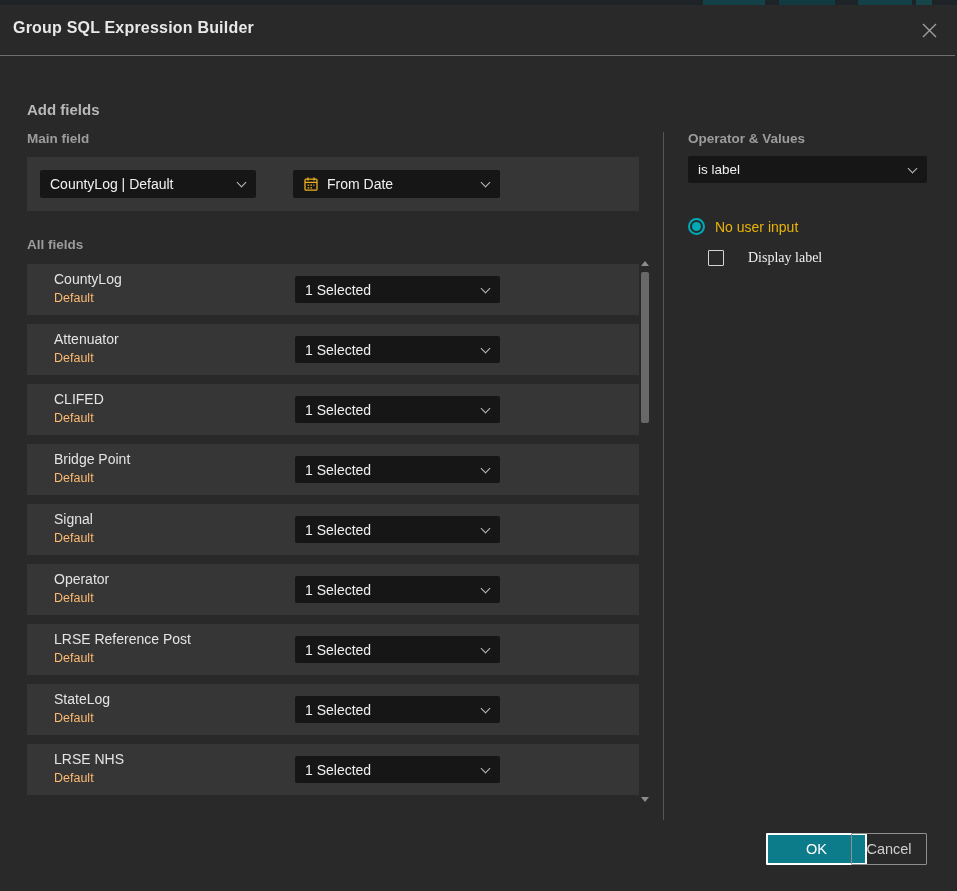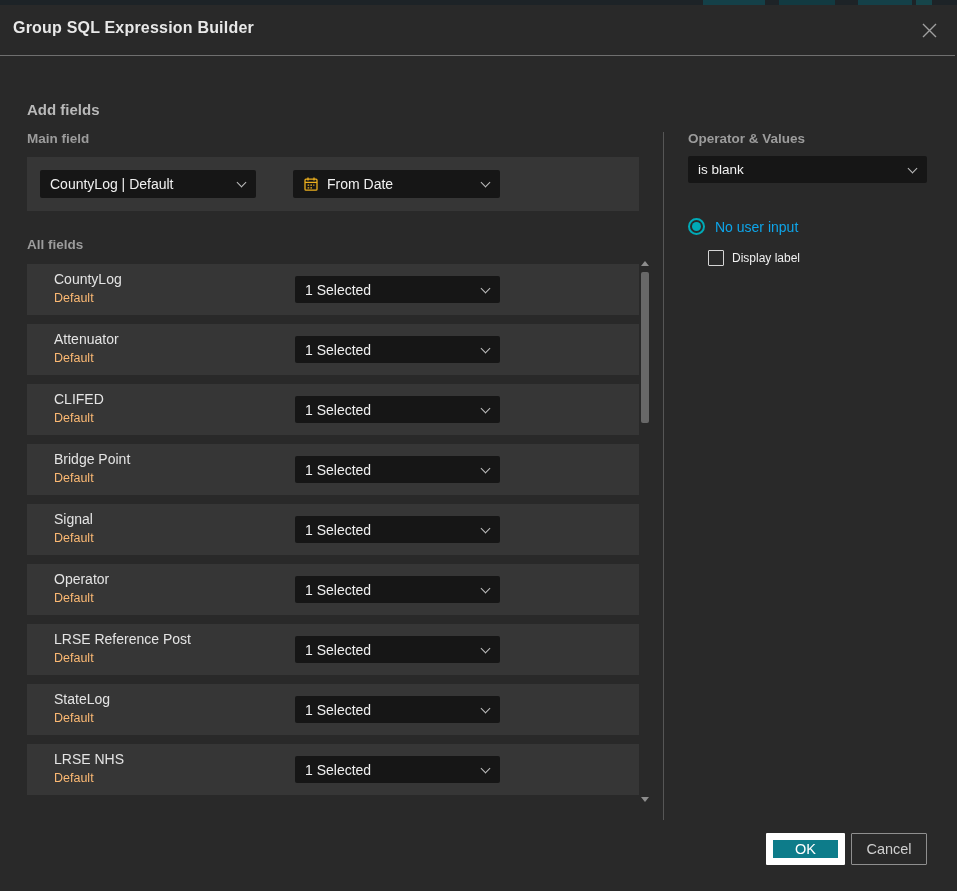--- a/index.html
+++ b/index.html
@@ -58,29 +58,29 @@
   .sb-down { position:absolute; left:1px; bottom:2px; width:0; height:0;
            border-left:4px solid transparent; border-right:4px solid transparent; border-top:5px solid #8d8d8d; }
 
   .divider { position:absolute; left:663px; top:127px; width:1px; height:688px; background:#565656; }
 
   .sel-op { left:688px; top:151px; width:239px; height:27px; font-size:13.5px; }
 
   .radio-row { position:absolute; left:688px; top:213px; display:flex; align-items:center; cursor:pointer; }
   .radio { width:17px; height:17px; border-radius:50%; border:2.5px solid #00aab7; position:relative; flex:0 0 auto; }
   .radio::after { content:''; position:absolute; inset:2px; border-radius:50%; background:#00aab7; }
-  .radio-label { margin-left:10px; font-size:14px; color:#0ea5e9; }
+  .radio-label { margin-left:10px; font-size:14px; color:#eab308; }
 
   .check-row { position:absolute; left:708px; top:245px; display:flex; align-items:center; cursor:pointer; }
   .checkbox { width:16px; height:16px; border:1.6px solid #d4d4d4; background:transparent; flex:0 0 auto; border-radius:1px; }
-  .check-label { margin-left:8px; font-size:12px; color:#f0f0f0; }
+  .check-label { margin-left:24px; font-size:14px; color:#f0f0f0;font-family:Liberation Serif, serif; }
 
   .btn { position:absolute; top:828px; height:32px; font-family:inherit; font-size:14.5px; cursor:pointer;
          display:flex; align-items:center; justify-content:center; border-radius:1px; }
-  .btn-ok { left:766px; width:79px; background:#0d7c8a; color:#ffffff; border:7px solid #ffffff;text-align:right; }
+  .btn-ok { left:766px; width:101px; background:#0d7c8a; color:#ffffff; border:2px solid #ffffff;text-align:right; }
   .btn-cancel { left:851px; width:76px; background:transparent; color:#cfcfcf; border:1px solid #8f8f8f; }
 </style>
 </head>
 <body>
 
 <div class="screen">
 
   <div class="bg-strip">
     <span class="frag f1"></span>
     <span class="frag f2"></span>
@@ -205,21 +205,21 @@
       <div class="sb-up"></div>
       <div class="sb-thumb"></div>
       <div class="sb-down"></div>
     </div>
 
     <div class="divider"></div>
 
     <div class="heading h-op">Operator &amp; Values</div>
 
     <div class="select sel-op">
-      <span class="sel-text">is blank</span>
+      <span class="sel-text">is label</span>
       <span class="chev"></span>
     </div>
 
     <div class="radio-row">
       <span class="radio"></span>
       <span class="radio-label">No user input</span>
     </div>
 
     <div class="check-row">
       <span class="checkbox"></span>

